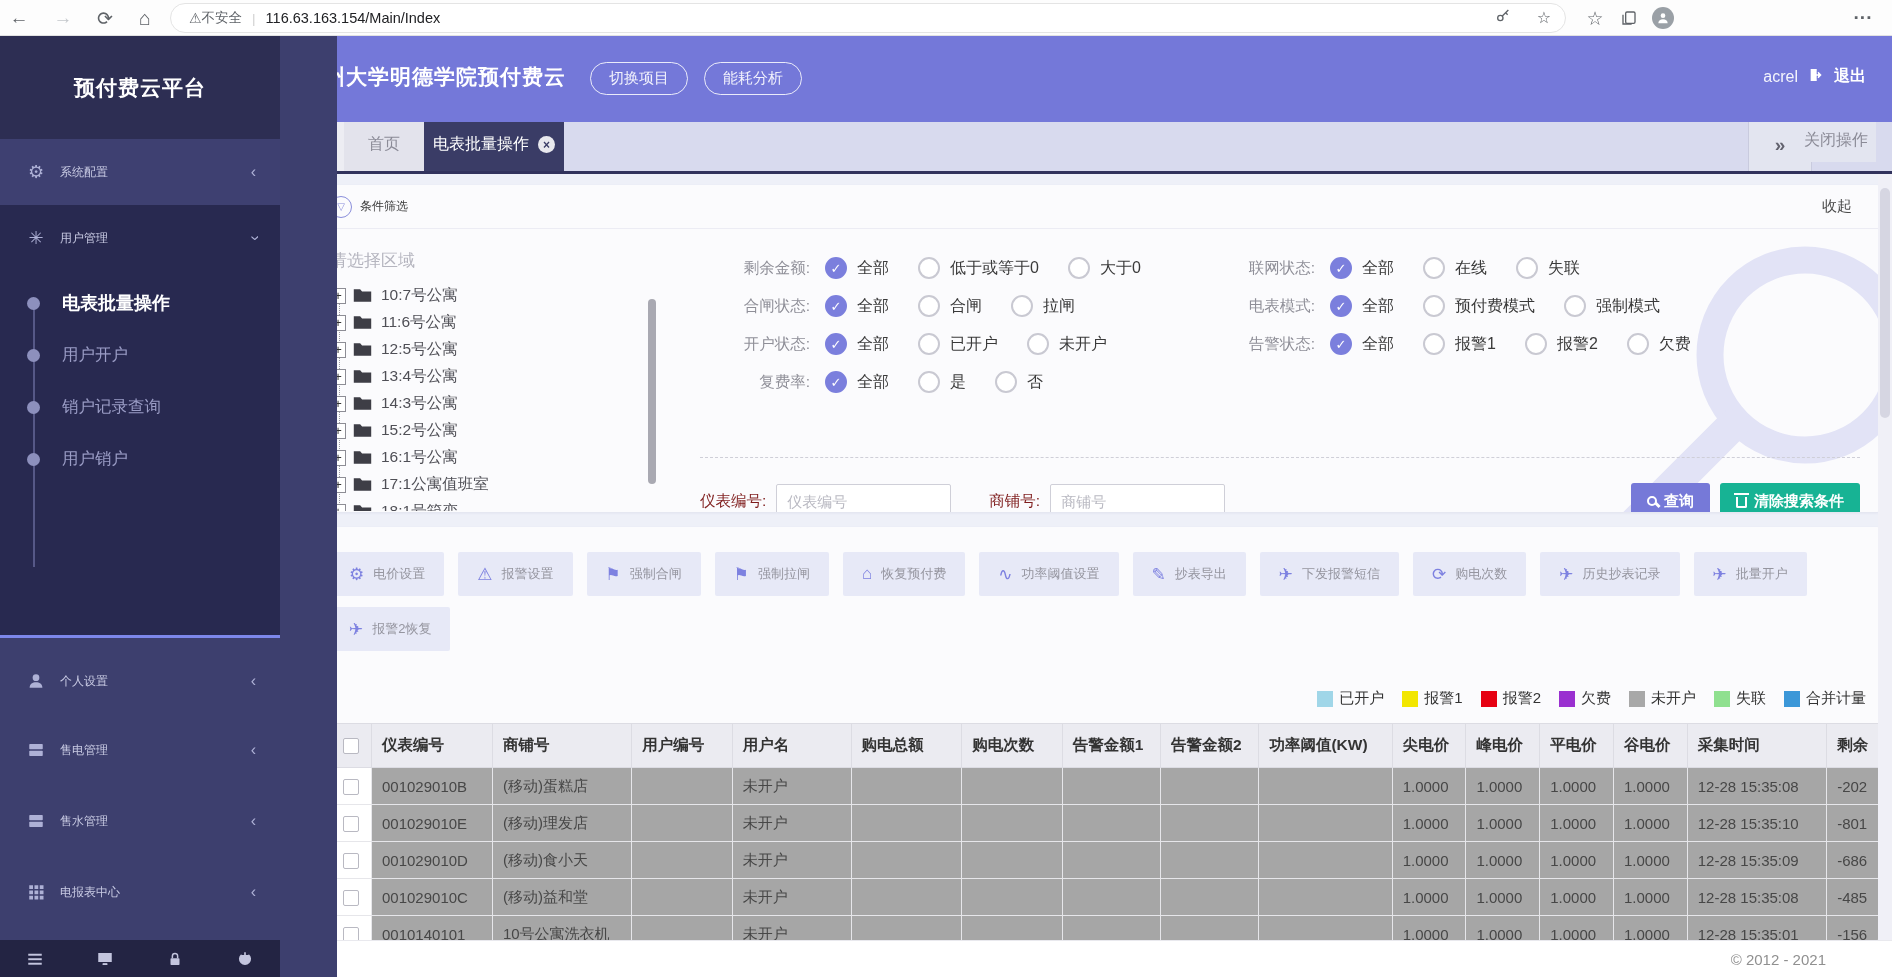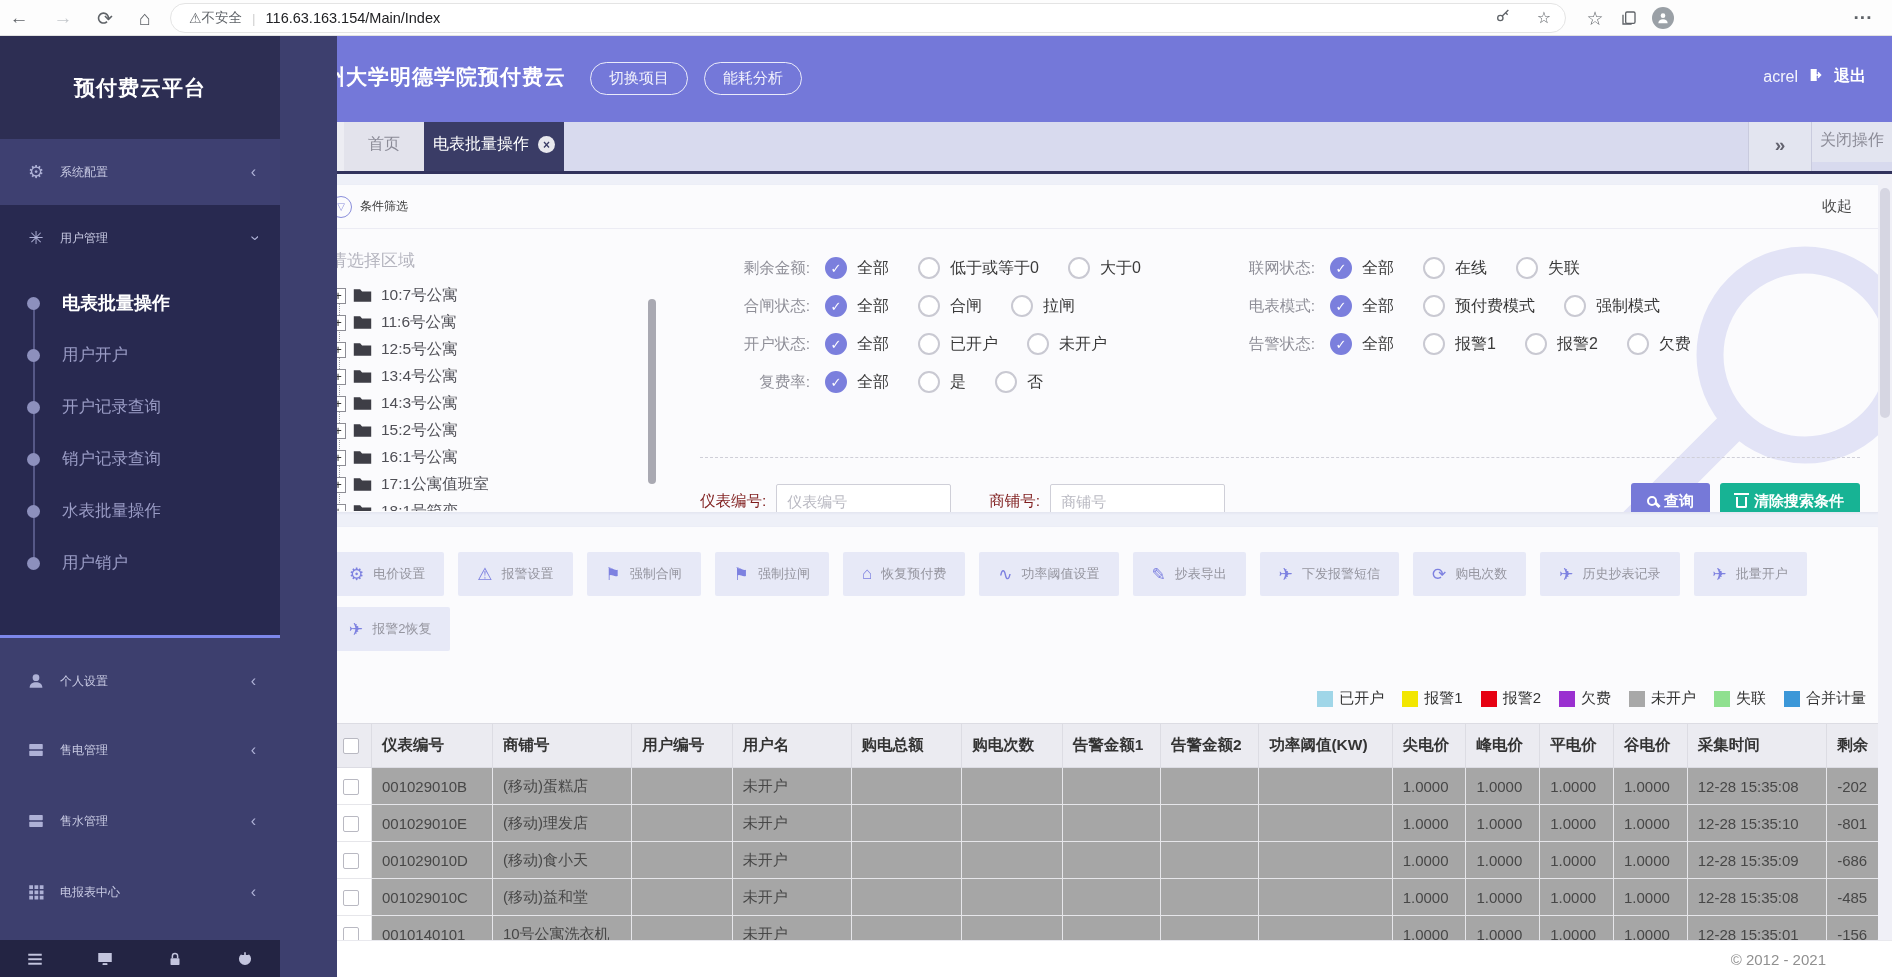--- a/index.html
+++ b/index.html
@@ -54,21 +54,21 @@
 
   
   .tabs { position:absolute; left:280px; top:118px; width:1612px; height:56px; background:#d8daee; z-index:29; border-bottom:3px solid #31325c; }
   .tab-ctl { position:absolute; top:0; height:53px; display:flex; align-items:center; justify-content:center; color:#63636f; font-size:19px; font-weight:bold; cursor:pointer; }
   .ctl-l { left:0; width:64px; background:#ededf3; }
   .tab { position:absolute; top:0; height:53px; display:flex; align-items:center; justify-content:center; font-size:16px; cursor:pointer; gap:9px; }
   .tab-home { left:64px; width:80px; background:#e3e3ec; color:#8b8b97; }
   .tab-act { left:144px; width:140px; background:#3a3c66; color:#fff; }
   .tab-close { width:17px; height:17px; border-radius:50%; background:#e8e8ee; color:#3a3c66; font-size:12px; font-weight:bold; display:flex; align-items:center; justify-content:center; cursor:pointer; }
   .ctl-r { right:80px; width:64px; background:#e3e5f0; border-left:1px solid #c9cbde; border-right:1px solid #c9cbde; }
-  .tab-closeops { position:absolute; right:0; top:0; width:80px; height:44px; background:#e3e5f0; display:flex; align-items:center; justify-content:center; color:#8b8b97; font-size:16px; cursor:pointer; }
+  .tab-closeops { position:absolute; right:16px; top:0; width:80px; height:44px; background:#e3e5f0; display:flex; align-items:center; justify-content:center; color:#8b8b97; font-size:16px; cursor:pointer; }
 
   
   .panel { position:absolute; background:#fbfbfd; border-radius:3px; box-shadow:0 1px 3px rgba(60,60,110,.08); }
   .p-filter { left:310px; top:185px; width:1570px; height:327px; overflow:hidden; z-index:10; }
   .watermark { position:absolute; right:-60px; top:60px; z-index:0; }
   .f-head { position:relative; z-index:2; height:44px; border-bottom:1px solid #ececf4; display:flex; align-items:center; }
   .f-ring { width:22px; height:22px; border:1.5px solid #8a8edb; border-radius:50%; margin-left:20px; display:flex; align-items:center; justify-content:center; color:#8a8edb; font-size:10px; }
   .f-title { margin-left:8px; font-size:12px; color:#3a3a3a; }
   .f-collapse { position:absolute; right:28px; font-size:15px; color:#4a4a4a; cursor:pointer; }
   .f-body { position:relative; z-index:1; }
@@ -194,34 +194,26 @@
           <div class="sub-item active">
             <span class="dot"></span>
             <span class="t">电表批量操作</span>
           </div>
 
           <div class="sub-item">
             <span class="dot"></span>
             <span class="t">用户开户</span>
           </div>
 
-          <div class="sub-item">
-            <span class="dot"></span>
-            <span class="t">开户记录查询</span>
-          </div>
 
           <div class="sub-item">
             <span class="dot"></span>
             <span class="t">销户记录查询</span>
           </div>
 
-          <div class="sub-item">
-            <span class="dot"></span>
-            <span class="t">水表批量操作</span>
-          </div>
 
           <div class="sub-item">
             <span class="dot"></span>
             <span class="t">用户销户</span>
           </div>
         </div>
     </div>
     <div class="sep"></div>
 
     <div class="sb-row" style="top:612px;">

